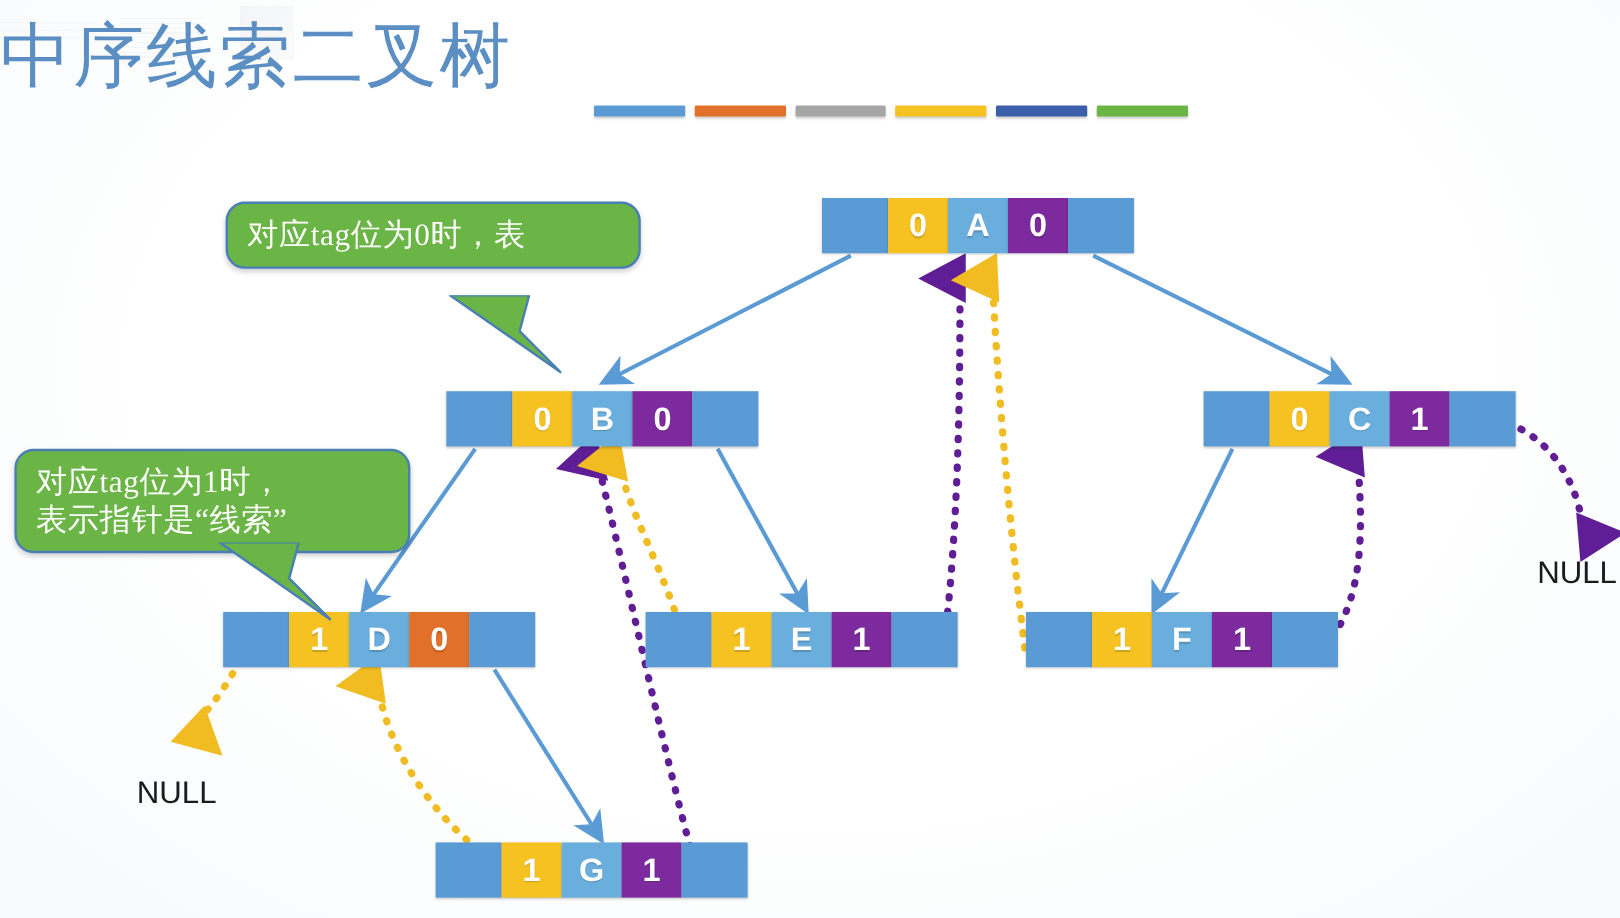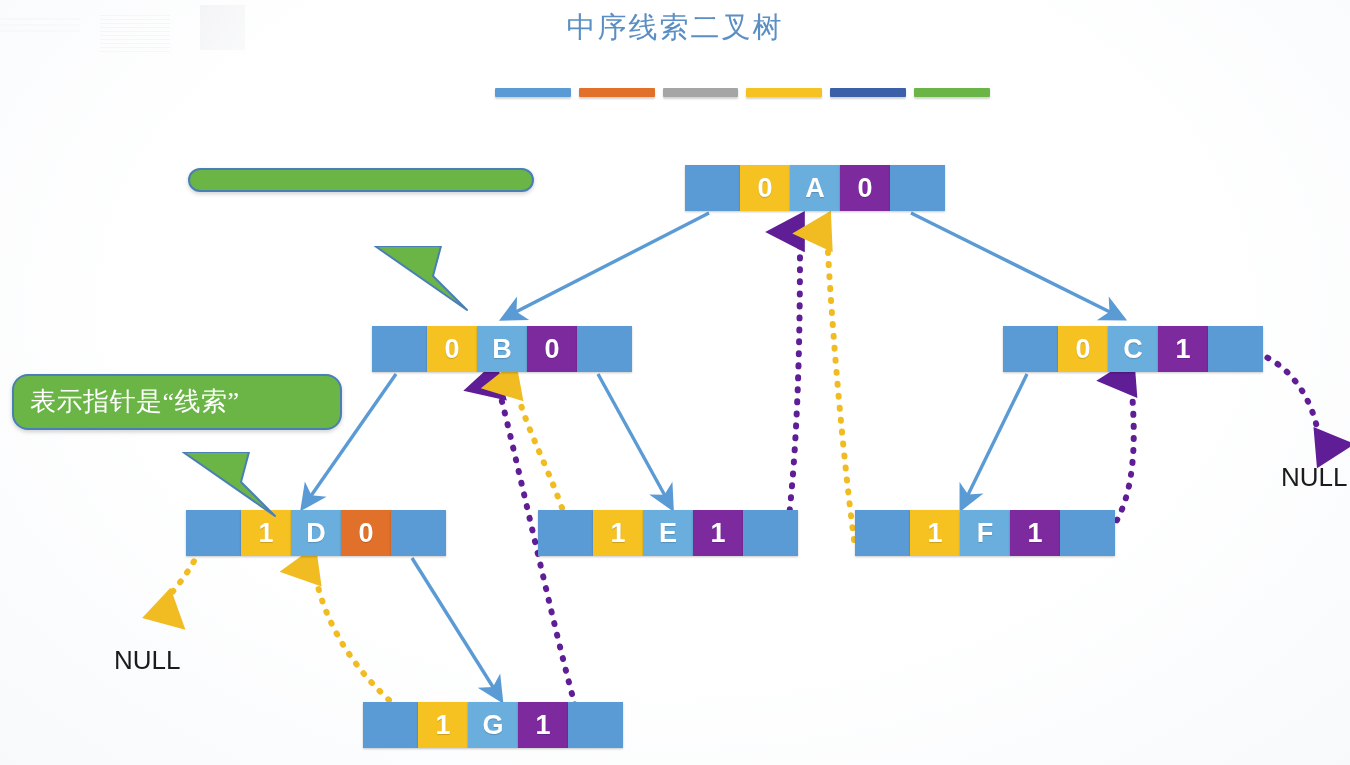--- a/index.html
+++ b/index.html
@@ -16,23 +16,23 @@
   
   .watermark{position:absolute;left:0;top:0;width:250px;height:60px;opacity:.05;
     background:
       linear-gradient(to bottom, transparent 18px,#7a8694 19px,transparent 20px,transparent 24px,#7a8694 25px,transparent 26px,transparent 30px,#7a8694 31px,transparent 32px) left top/80px 60px no-repeat,
       repeating-linear-gradient(0deg,#808a96 0 1px,transparent 1px 4px) 100px 12px/70px 40px no-repeat,
       linear-gradient(120deg,#5d6672,#aeb6be) 200px 5px/45px 45px no-repeat;
     pointer-events:none;}
 
   
   .title{
-    position:absolute;left:0;top:8px;width:1350px;text-align:center;
+    position:absolute;left:0;top:8px;width:1350px;
     font-family:"Liberation Serif","DejaVu Serif",serif;
-    font-size:29px;color:#5b8fc4;letter-spacing:2px;white-space:nowrap;
+    font-size:59px;color:#5b8fc4;letter-spacing:2px;white-space:nowrap;
   }
   .rule-row{position:absolute;top:88px;left:495px;width:495px;height:12px;display:flex;gap:8px;}
   .rule-row i{display:block;flex:1;height:9px;border-radius:1px;
     box-shadow:0 2px 2px rgba(0,0,0,.18);}
 
   
   .node{position:absolute;display:flex;}
   .cell{width:50px;height:46px;display:flex;align-items:center;justify-content:center;
     color:#ffffff;font-size:27px;font-weight:bold;
     font-family:"Liberation Sans","DejaVu Sans",sans-serif;
@@ -153,25 +153,27 @@
         <div class="cell ptr" style="background: rgb(91, 155, 213);"></div>
         <div class="cell" style="background: rgb(246, 194, 34);">1</div>
         <div class="cell" style="background: rgb(106, 174, 222);">G</div>
         <div class="cell" style="background: rgb(125, 42, 158);">1</div>
         <div class="cell ptr" style="background: rgb(91, 155, 213);"></div>
       </div>
     </div>
 
   <div id="callout-layer">
       <div class="callout" style="left: 188px; top: 168px; width: 312px;">
+        <span class="ln">对应tag位为0时，表</span>
       </div>
       <svg width="120" height="70" viewBox="0 0 120 70" style="position: absolute; left: 355px; top: 246px;">
         <path d="M20,0 L112,64 L78,30 L86,0 Z" fill="#6ab545" stroke="#4a7fb5" stroke-width="2" stroke-linejoin="round"></path>
       </svg>
       <div class="callout" style="left: 12px; top: 374px; width: 296px;">
+        <span class="ln">对应tag位为1时，</span>
         <span class="ln">表示指针是“线索”</span>
       </div>
       <svg width="120" height="70" viewBox="0 0 120 70" style="position: absolute; left: 163px; top: 452px;">
         <path d="M20,0 L112,64 L78,30 L86,0 Z" fill="#6ab545" stroke="#4a7fb5" stroke-width="2" stroke-linejoin="round"></path>
       </svg>
     </div>
 
   <div id="null-layer">
       <div class="nulllabel" style="left: 1281px; top: 462px;">NULL</div>
       <div class="nulllabel" style="left: 114px; top: 645px;">NULL</div>

